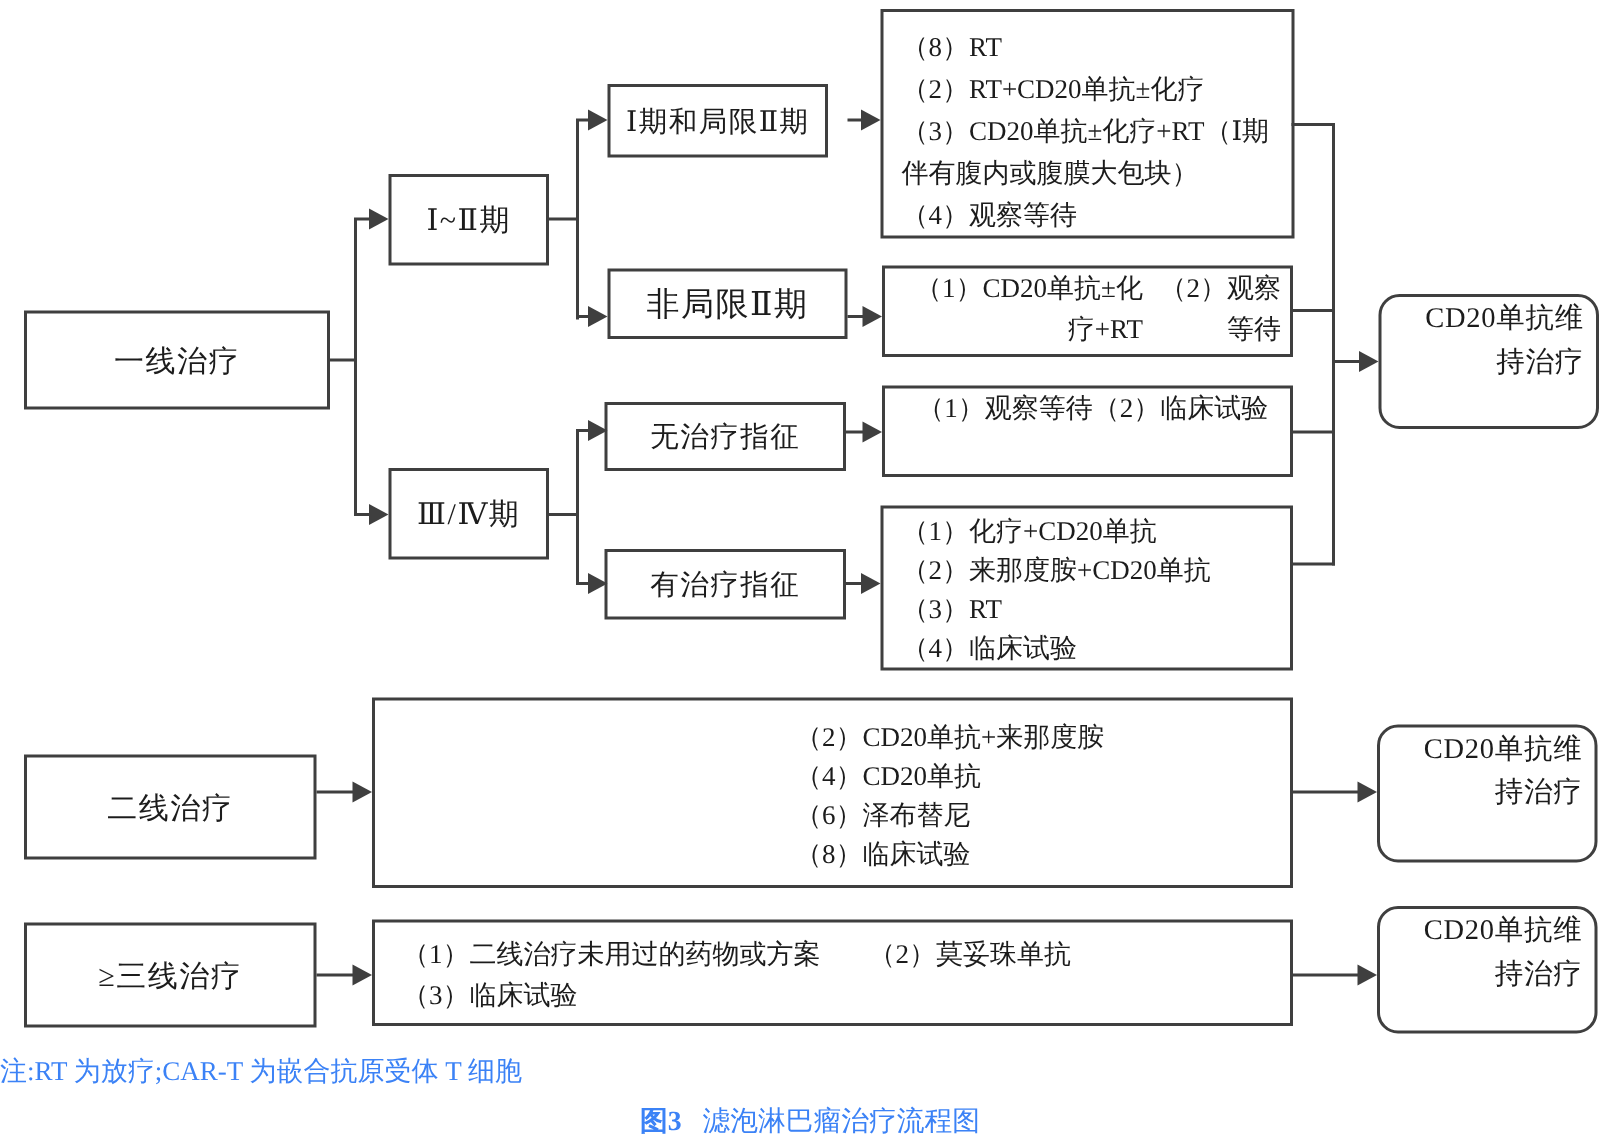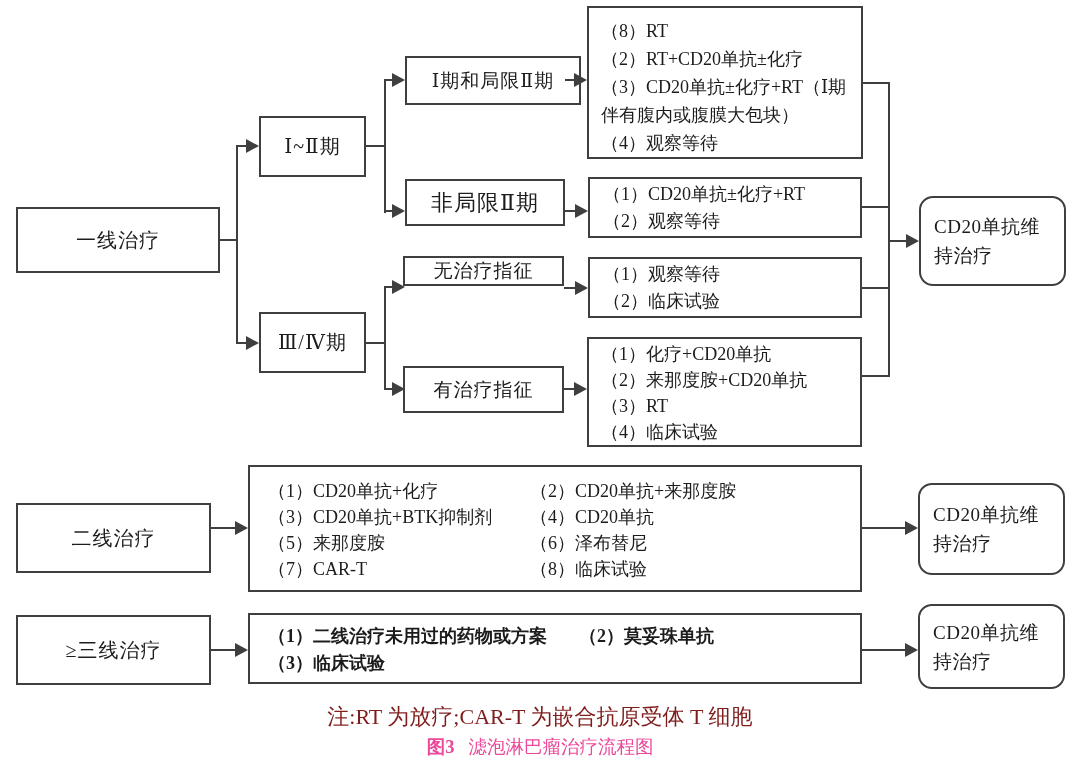--- a/index.html
+++ b/index.html
@@ -4,57 +4,57 @@
 <style>
   html,body{margin:0;padding:0;background:#ffffff;}
   .canvas{
     position:relative;width:1080px;height:765px;background:#ffffff;
     font-family:"Liberation Serif","DejaVu Serif",serif;color:#1c1c1c;
     overflow:hidden;
   }
   .box{position:absolute;border:2px solid #3f3f3f;background:#fff;box-sizing:border-box;}
   .cbox{display:flex;align-items:center;justify-content:center;font-size:20px;letter-spacing:1px;white-space:nowrap;}
   .obox{font-size:18px;}
-  .vcenter{display:flex;flex-direction:column;justify-content:center;}
+  .vcenter{display:flex;justify-content:center;text-align:right;}
   .opt{line-height:27px;}
   .o1{padding:9px 8px 0 12px;}
   .o1 .opt{line-height:28px;}
   .o4{padding:2px 8px 0 12px;}
   .o4 .opt{line-height:26px;}
   .pad2{padding-left:13px;padding-right:6px;}
   .cd20{font-size:19px;line-height:29px;padding:0 8px 0 13px;letter-spacing:0.5px;border-radius:14px;}
   .col{position:absolute;top:11px;}
   .col .opt{line-height:26px;white-space:nowrap;}
-  .o6{padding:8px 10px 0 18px;font-weight:bold;}
+  .o6{padding:8px 10px 0 18px;}
   .ln{position:absolute;background:#3f3f3f;}
   .ah{position:absolute;width:0;height:0;border-top:7px solid transparent;border-bottom:7px solid transparent;border-left:13px solid #3f3f3f;}
-  .note{position:absolute;left:0;top:702px;width:1080px;text-align:center;font-size:22px;color:#7f1d1d;}
-  .caption{position:absolute;left:0;top:734px;width:1080px;text-align:center;font-size:18.5px;color:#ec4899;}
+  .note{position:absolute;left:0;top:702px;width:1080px;font-size:18px;color:#3b82f6;}
+  .caption{position:absolute;left:0;top:734px;width:1080px;text-align:center;font-size:18.5px;color:#3b82f6;}
   .cap-label{font-weight:bold;margin-right:14px;}
 </style>
 </head>
 <body>
 
 <div class="canvas">
 
   <div class="box cbox" style="left:16px;top:207px;width:204px;height:66px">一线治疗</div>
 
   <div class="box cbox" style="left:16px;top:503px;width:195px;height:70px">二线治疗</div>
 
   <div class="box cbox" style="left:16px;top:615px;width:195px;height:70px">≥三线治疗</div>
 
   <div class="box cbox" style="left:259px;top:116px;width:107px;height:61px">Ⅰ~Ⅱ期</div>
 
   <div class="box cbox" style="left:259px;top:312px;width:107px;height:61px">Ⅲ/Ⅳ期</div>
 
-  <div class="box cbox" style="left:405px;top:56px;width:176px;height:49px;font-size:19px">Ⅰ期和局限Ⅱ期</div>
+  <div class="box cbox" style="left:405px;top:56px;width:147px;height:49px;font-size:19px">Ⅰ期和局限Ⅱ期</div>
 
   <div class="box cbox" style="left:405px;top:179px;width:160px;height:47px;font-size:22px">非局限Ⅱ期</div>
 
-  <div class="box cbox" style="left:403px;top:256px;width:161px;height:30px;font-size:19px">无治疗指征</div>
+  <div class="box cbox" style="left:403px;top:268px;width:161px;height:46px;font-size:19px">无治疗指征</div>
 
   <div class="box cbox" style="left:403px;top:366px;width:161px;height:47px;font-size:19px">有治疗指征</div>
 
   <div class="box obox o1" style="left:587px;top:6px;width:276px;height:153px">
     <div class="opt">（8）RT</div>
     <div class="opt">（2）RT+CD20单抗±化疗</div>
     <div class="opt">（3）CD20单抗±化疗+RT（Ⅰ期伴有腹内或腹膜大包块）</div>
     <div class="opt">（4）观察等待</div>
   </div>
 
@@ -69,26 +69,20 @@
   </div>
 
   <div class="box obox o4" style="left:587px;top:337px;width:275px;height:110px">
     <div class="opt">（1）化疗+CD20单抗</div>
     <div class="opt">（2）来那度胺+CD20单抗</div>
     <div class="opt">（3）RT</div>
     <div class="opt">（4）临床试验</div>
   </div>
 
   <div class="box obox" style="left:248px;top:465px;width:614px;height:127px">
-    <div class="col" style="left:18px">
-      <div class="opt">（1）CD20单抗+化疗</div>
-      <div class="opt">（3）CD20单抗+BTK抑制剂</div>
-      <div class="opt">（5）来那度胺</div>
-      <div class="opt">（7）CAR-T</div>
-    </div>
     <div class="col" style="left:280px">
       <div class="opt">（2）CD20单抗+来那度胺</div>
       <div class="opt">（4）CD20单抗</div>
       <div class="opt">（6）泽布替尼</div>
       <div class="opt">（8）临床试验</div>
     </div>
   </div>
 
   <div class="box obox o6" style="left:248px;top:613px;width:614px;height:71px">
     <div class="opt">

